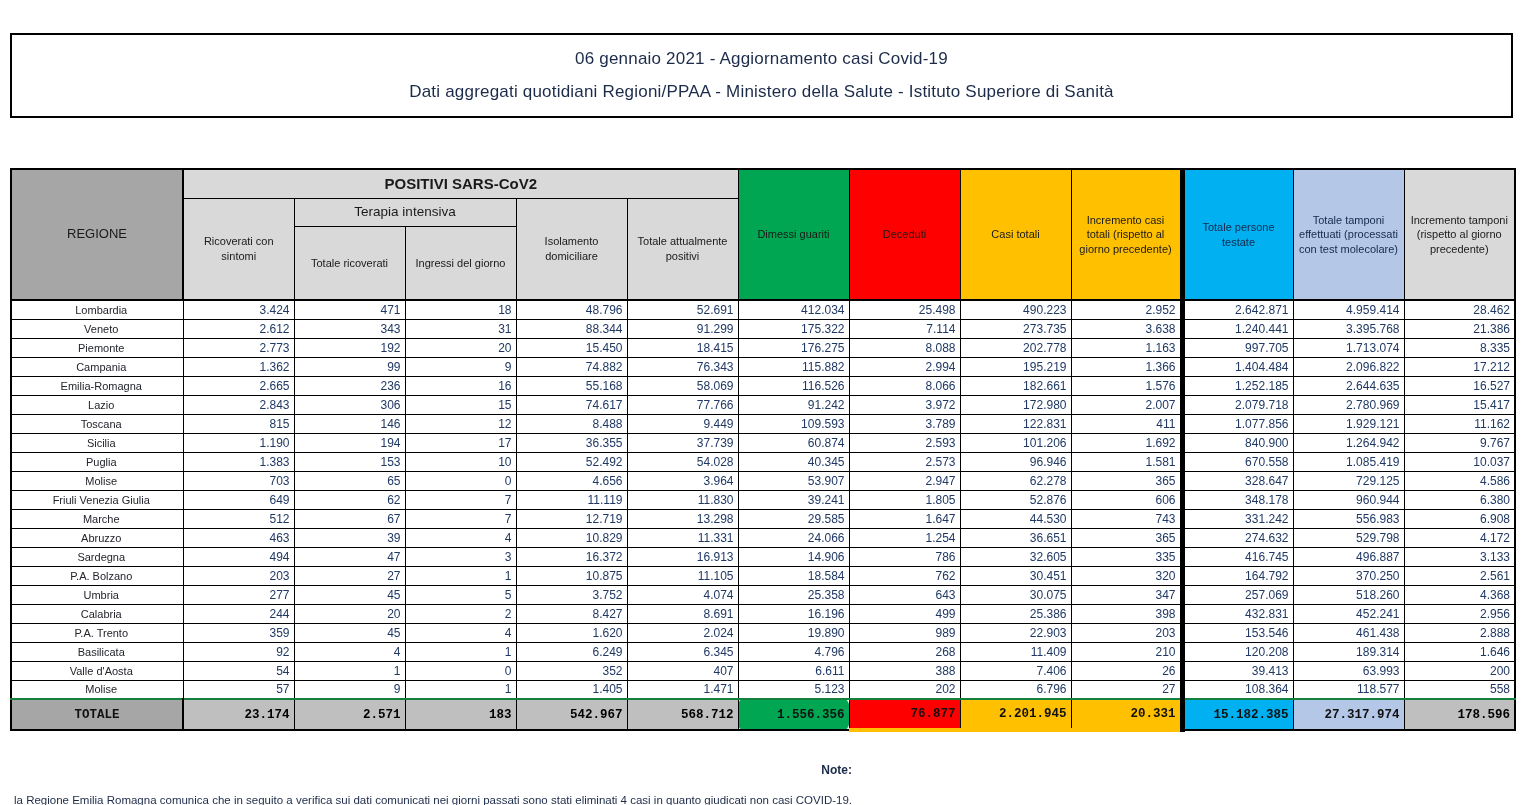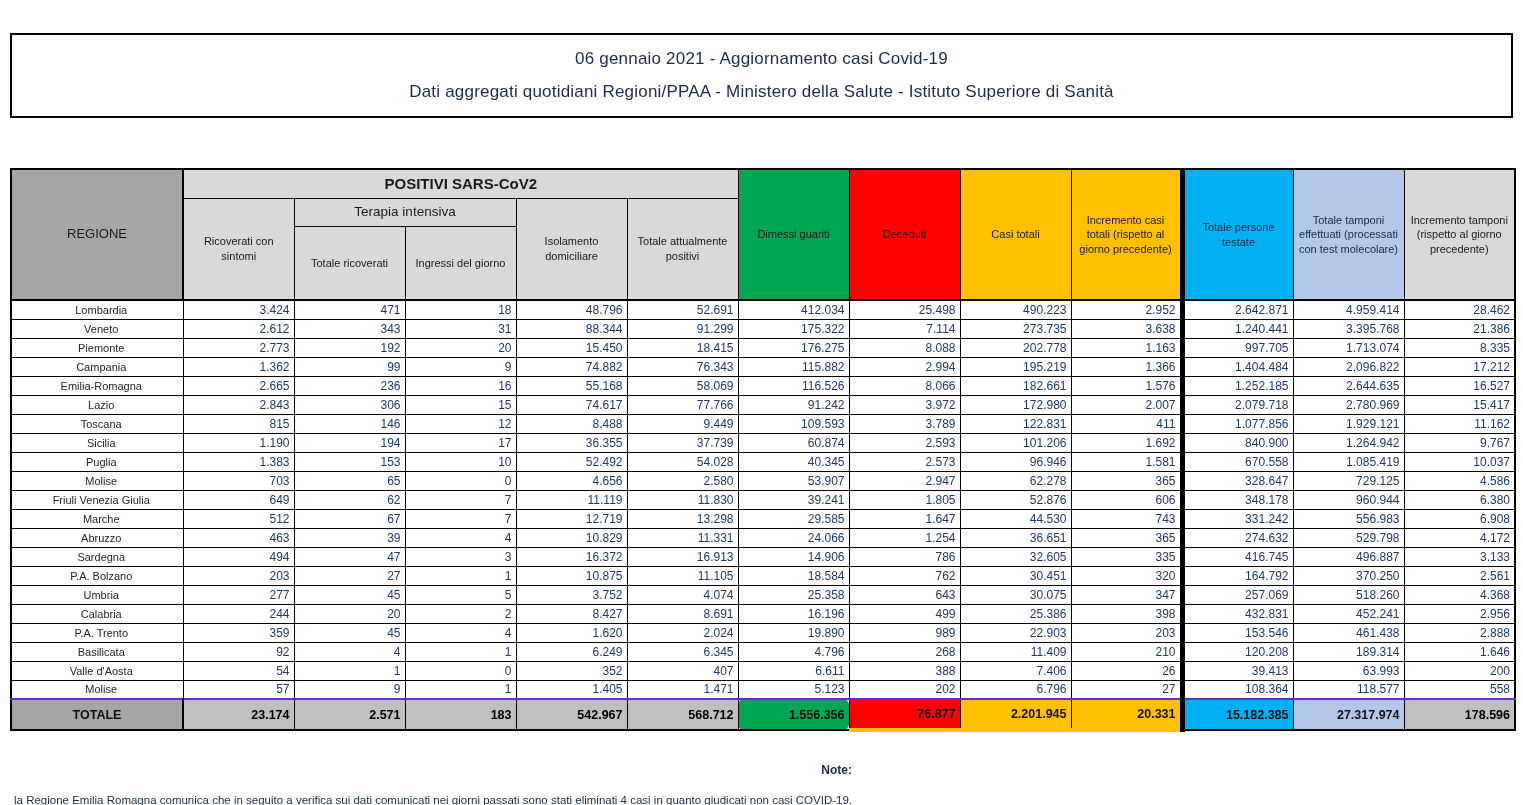--- a/index.html
+++ b/index.html
@@ -32,21 +32,21 @@
   th.cyan-h{ background:var(--cyan,#00b0f0); color:#142a4d; }
   th.peri-h{ background:var(--periwinkle,#b4c7e7); color:#142a4d; }
   th.gray-h{ background:var(--header_gray,#d9d9d9); }
   .thick-left{ border-left:5px solid #000 !important; }
 
   tbody td{ height:19px; font-size:12px; background:#fff; vertical-align:middle; }
   tbody td.region{ text-align:center; padding-left:8px; color:#22252c; font-size:11px; }
   td.num{ text-align:right; padding-right:4px; color:var(--num_text,#1f3864); }
   tbody tr:first-child td{ border-top:2px solid #000; }
 
-  tfoot td{ height:31px; font-weight:bold; font-size:12.5px; border-top:2px solid #6d28d9; }
+  tfoot td{ height:31px; font-weight:bold; font-size:12.5px; border-top:2px solid #15803d;font-family:Liberation Mono, monospace; }
   td.tot-label{ background:var(--regione_gray,#a6a6a6); text-align:center; color:#111; border-right:2px solid #000;}
   td.tot-gray{ background:var(--totale_gray,#bfbfbf); color:#000000; }
   td.tot-green{ background:var(--green,#00a651); color:#111;border-radius:6px; }
   td.tot-red{ background:var(--red,#fe0000); color:#111; }
   td.tot-yellow{ background:var(--yellow,#ffc000); color:#111; }
   td.tot-cyan{ background:var(--cyan,#00b0f0); color:#111; }
   td.tot-peri{ background:var(--periwinkle,#b4c7e7); color:#111; }
   td.ystrip{ border-bottom:4px solid var(--yellow,#ffc000);padding-left:24px; }
 
   
@@ -238,21 +238,21 @@
           <td class="num thick-left">670.558</td>
           <td class="num">1.085.419</td>
           <td class="num">10.037</td>
         </tr>
         <tr>
           <td class="region">Molise</td>
           <td class="num">703</td>
           <td class="num">65</td>
           <td class="num">0</td>
           <td class="num">4.656</td>
-          <td class="num">2.580</td>
+          <td class="num">3.964</td>
           <td class="num">53.907</td>
           <td class="num">2.947</td>
           <td class="num">62.278</td>
           <td class="num">365</td>
           <td class="num thick-left">328.647</td>
           <td class="num">729.125</td>
           <td class="num">4.586</td>
         </tr>
         <tr>
           <td class="region">Friuli Venezia Giulia</td>

